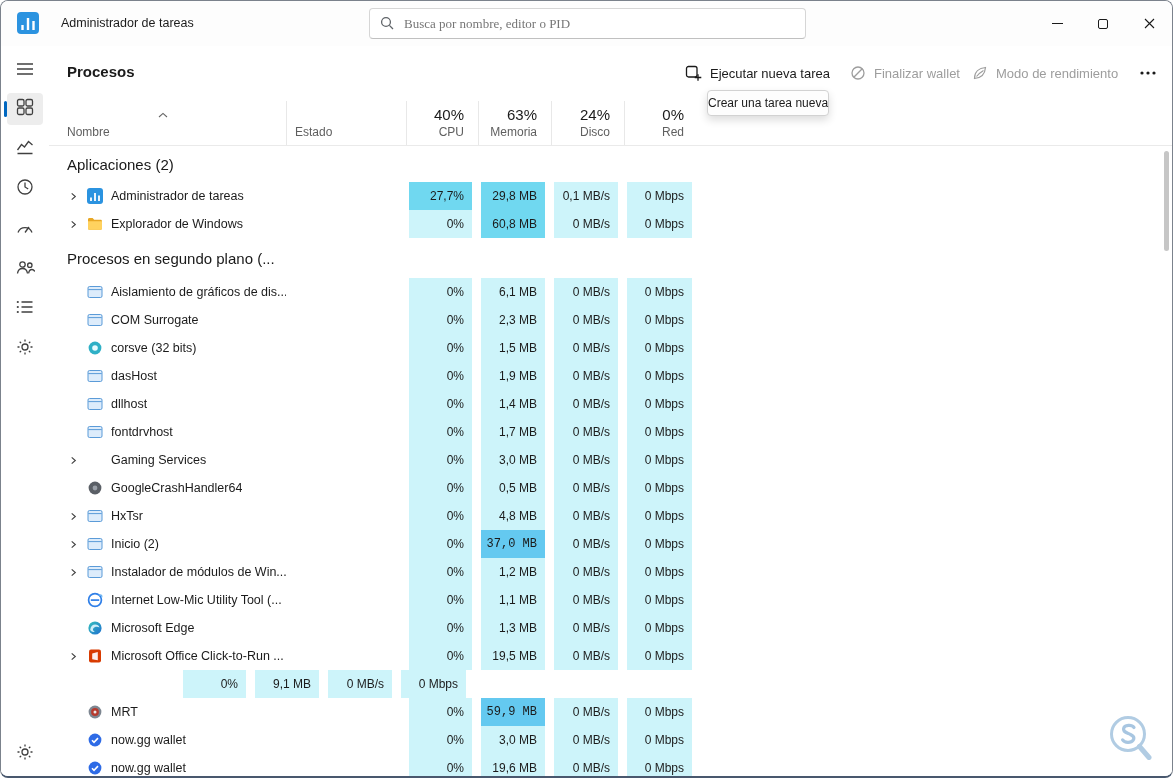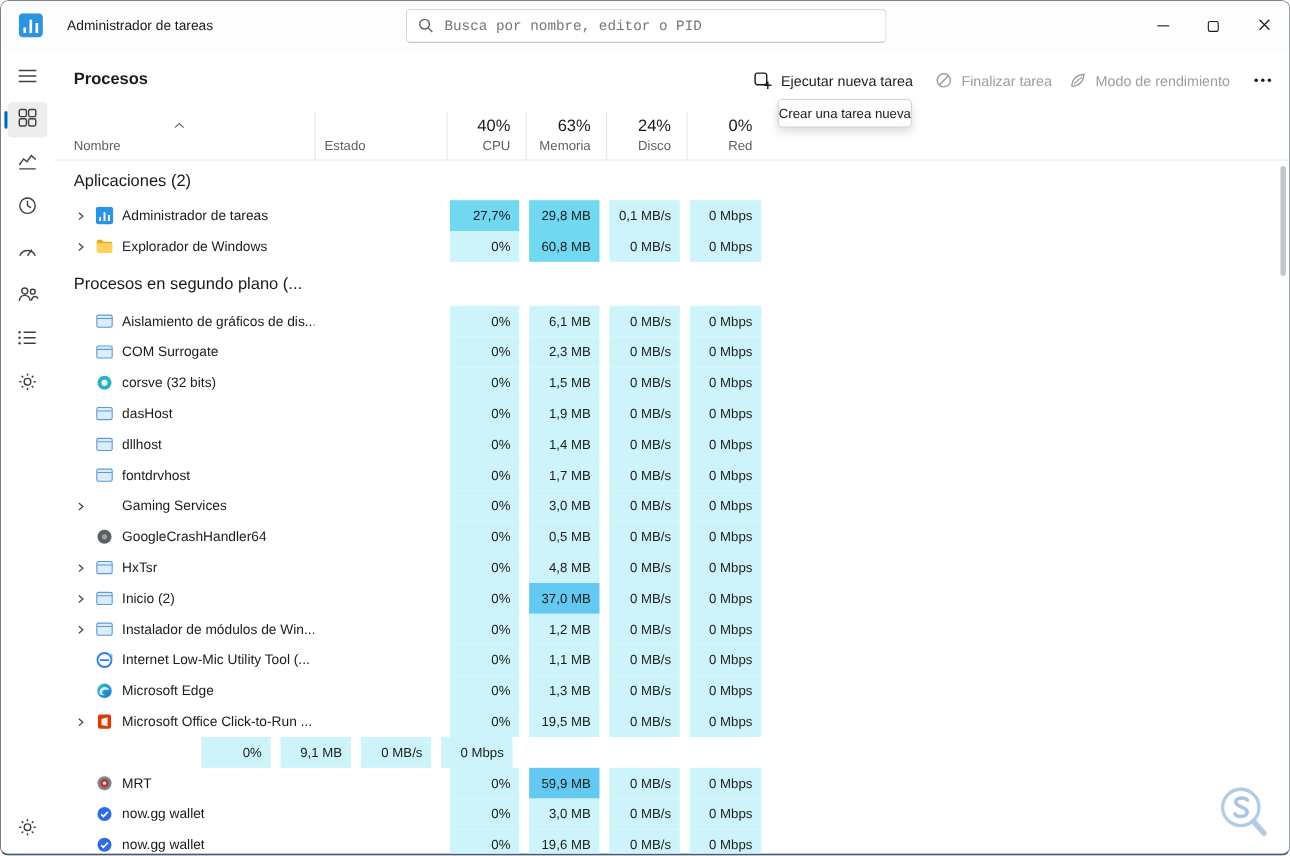--- a/index.html
+++ b/index.html
@@ -10,21 +10,21 @@
           border-bottom:2px solid #49586e;border-radius:8px;overflow:hidden;}
 
   
   .titlebar{position:absolute;left:0;top:0;right:0;height:45px;background:#fdfdfd;}
   .app-logo{position:absolute;left:16px;top:11px;width:22px;height:22px;}
   .app-logo svg{display:block;}
   .app-title{position:absolute;left:60px;top:15px;font-size:12.5px;color:#1b1b1b;}
   .searchbox{position:absolute;left:368px;top:7px;width:437px;height:31px;}
   .searchbox input{width:100%;height:100%;border:1px solid #d6d6d6;border-bottom-color:#c0c0c0;
       border-radius:4px;padding:0 10px 0 34px;font-size:13px;color:#1b1b1b;background:#fff;outline:none;
-      font-family:Liberation Mono, monospace;}
+      font-family:Liberation Serif, serif;}
   .searchbox input::placeholder{color:#767676;}
   .search-ic{position:absolute;left:11px;top:8px;pointer-events:none;}
   .winbtns{position:absolute;right:0;top:0;height:45px;display:flex;}
   .wb{width:46px;height:45px;display:flex;align-items:center;justify-content:center;cursor:default;}
   .wb-min{width:11px;height:1px;background:#1a1a1a;}
   .wb-max{width:10px;height:10px;border:1px solid #1a1a1a;border-radius:2px;}
 
   
   .sidebar{position:absolute;left:0;top:45px;bottom:0;width:48px;background:#fff;}
   .sb-item{position:absolute;left:6px;width:36px;height:32px;border-radius:4px;
@@ -71,21 +71,21 @@
   .pic{width:16px;height:16px;flex:none;margin-left:4px;margin-right:8px;display:inline-flex;
        align-items:center;justify-content:center;}
   .pic svg{width:16px;height:16px;display:block;}
   .pname{font-size:12.5px;color:#1b1b1b;white-space:nowrap;overflow:hidden;}
   .vcell{height:100%;}
   .vcell.w0{width:72px;}.vcell.w1{width:73px;}.vcell.w2{width:73px;}.vcell.w3{width:74px;}
   .fill{height:100%;margin:0 6px 0 3px;display:flex;align-items:center;justify-content:flex-end;
         padding-right:8px;font-size:12px;color:#1b1b1b;white-space:nowrap;}
   .s-light{background:var(--cl,#cdf4fa);}
   .s-mid{background:var(--cm,#70d8f0);}
-  .s-high{background:var(--ch,#66cbf0);}
+  .s-high{background:var(--ch,#66cbf0);font-family:Liberation Mono, monospace;}
 
   .scroll-thumb{position:absolute;left:1163px;top:150px;width:5px;height:100px;background:#c6c6c6;border-radius:3px;}
   .watermark{position:absolute;left:1102px;top:710px;opacity:.9;}
 </style>
 </head>
 <body>
 
 <div class="window">
 
   <div class="titlebar">
@@ -198,21 +198,21 @@
           </span>
         <span>Ejecutar nueva tarea</span>
       </div>
       <div class="tb-btn disabled" style="left:795px">
         <span>
             <svg width="16" height="16" viewBox="0 0 16 16" fill="none" stroke="#9d9d9d" stroke-width="1.3">
               <circle cx="8" cy="8" r="6"></circle>
               <path d="M3.8 12.2L12.2 3.8"></path>
             </svg>
           </span>
-        <span>Finalizar tarea</span>
+        <span>Finalizar wallet</span>
       </div>
       <div class="tb-btn disabled" style="left:917px">
         <span>
             <svg width="16" height="16" viewBox="0 0 16 16" fill="none" stroke="#9d9d9d" stroke-width="1.2">
               <path d="M2.5 13.5C2.5 7 7 3 13.5 2.5 13 9 9 13 2.5 13.5z"></path>
               <path d="M4.5 11.5C6.5 9 9 7 11.5 5.5"></path>
             </svg>
           </span>
         <span>Modo de rendimiento</span>
       </div>

